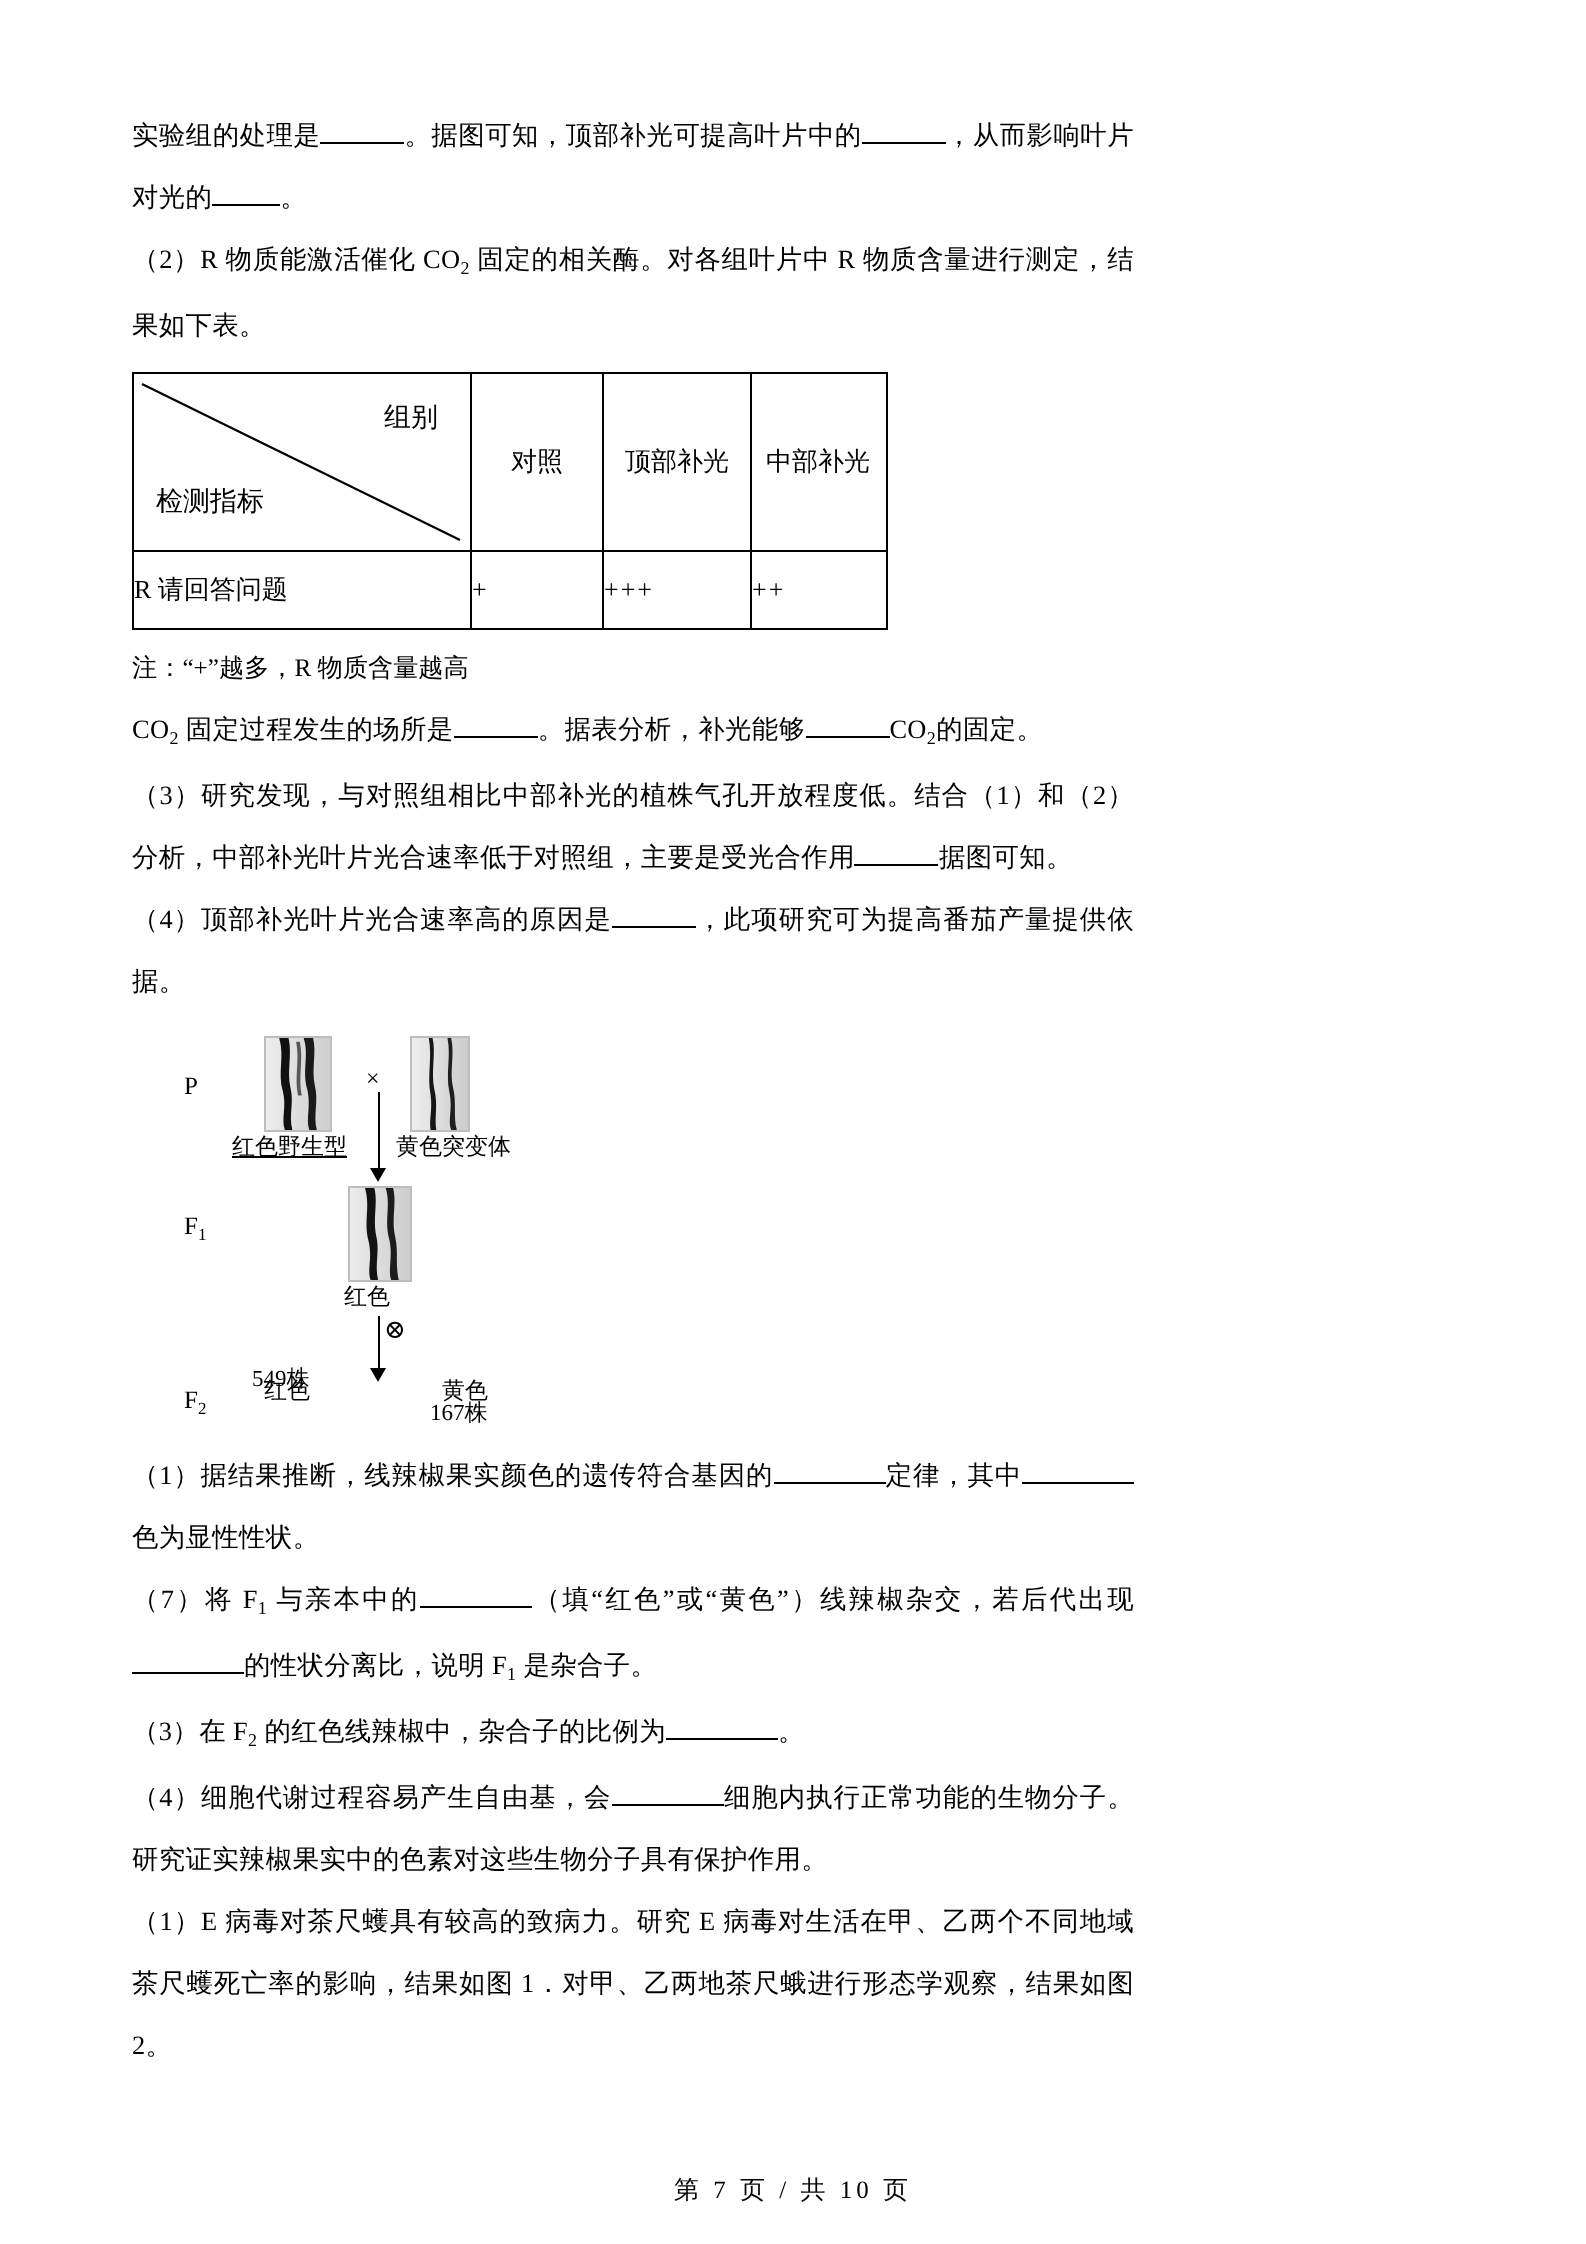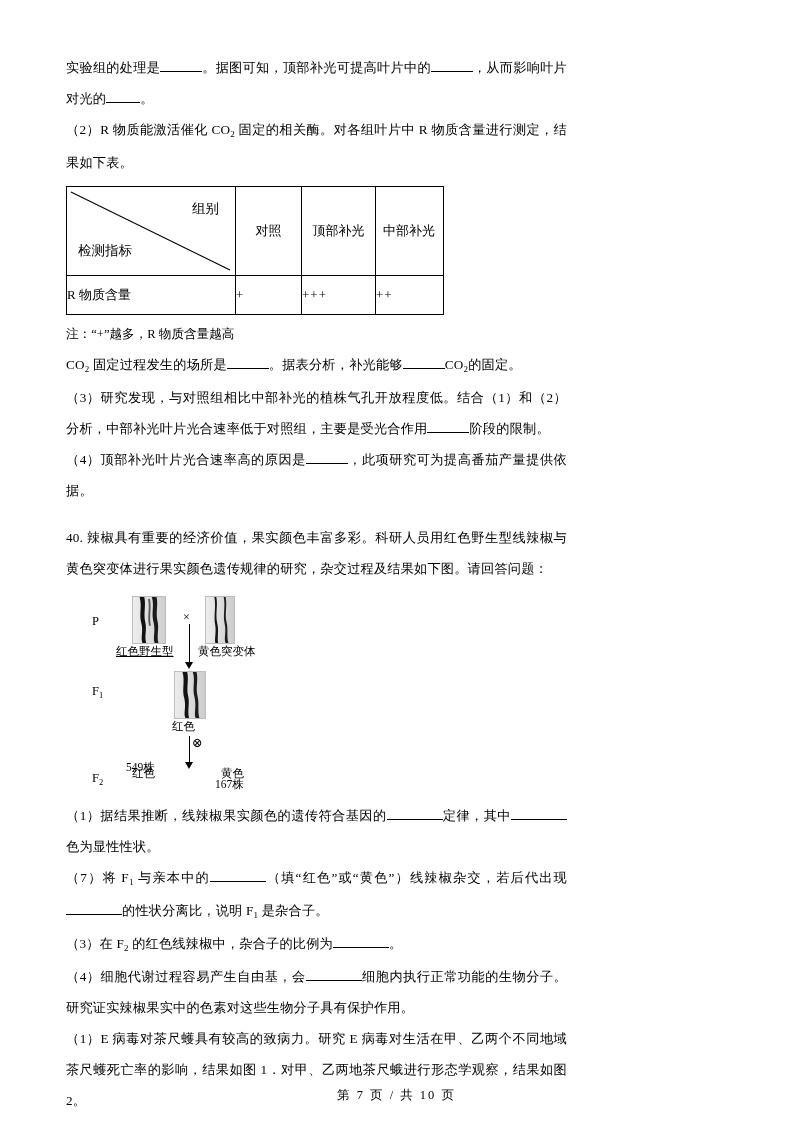--- a/index.html
+++ b/index.html
@@ -207,46 +207,43 @@
             <line x1="4" y1="5" x2="163" y2="83" stroke="#000" stroke-width="1.1"></line>
           </svg>
           <span class="lbl-group">组别</span>
           <span class="lbl-index">检测指标</span>
         </td>
         <td class="col-head">对照</td>
         <td class="col-head wide">顶部补光</td>
         <td class="col-head narrow-wrap">中部补光</td>
       </tr>
       <tr>
-        <td class="row-label">R 物质含量</td>
+        <td class="row-label">R 请回答问题</td>
         <td class="row-cell">+</td>
         <td class="row-cell">+++</td>
         <td class="row-cell">++</td>
       </tr>
     </tbody>
       </table>
   </div>
 
   <p class="note">注：“+”越多，R 物质含量越高</p>
 
   <p class="para">
     <span>CO</span><sub>2</sub><span> 固定过程发生的场所是</span><span class="blank b-md"></span><span>。据表分析，补光能够</span><span class="blank b-md"></span><span>CO</span><sub>2</sub><span>的固定。</span>
   </p>
 
   <p class="para">
-    <span>（3）研究发现，与对照组相比中部补光的植株气孔开放程度低。结合（1）和（2）分析，中部补光叶片光合速率低于对照组，主要是受光合作用</span><span class="blank b-md"></span><span>阶段的限制。</span>
+    <span>（3）研究发现，与对照组相比中部补光的植株气孔开放程度低。结合（1）和（2）分析，中部补光叶片光合速率低于对照组，主要是受光合作用</span><span class="blank b-md"></span><span>据图可知。</span>
   </p>
 
   <p class="para">
     <span>（4）顶部补光叶片光合速率高的原因是</span><span class="blank b-md"></span><span>，此项研究可为提高番茄产量提供依据。</span>
   </p>
 
-  <p class="para" style="margin-top:16px;">
-    <span>40.</span>&nbsp;<span>辣椒具有重要的经济价值，果实颜色丰富多彩。科研人员用红色野生型线辣椒与黄色突变体进行果实颜色遗传规律的研究，杂交过程及结果如下图。请回答问题：</span>
-  </p>
 
   <div class="cross-fig">
 
     <span class="gen-label" style="left:4px; top:18px;">P</span>
 
     <div class="pepper" style="left:44px; top:0px; width:34px; height:48px;">
       <div class="pepper-inner">
         <svg viewBox="0 0 34 48" preserveAspectRatio="none">
           <defs>
             <linearGradient id="pg1" x1="0" y1="0" x2="1" y2="0">

